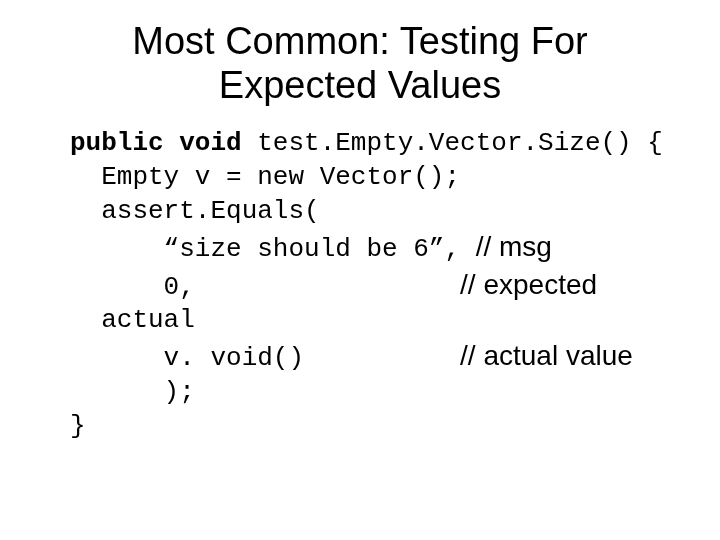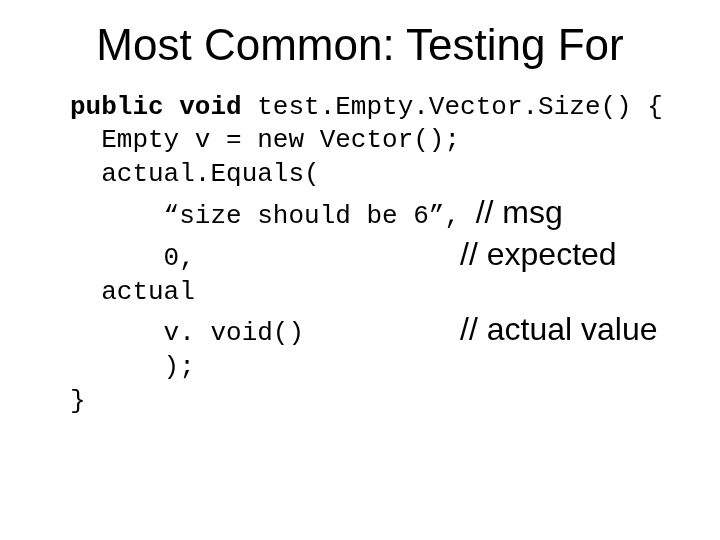--- a/index.html
+++ b/index.html
@@ -9,51 +9,52 @@
     height: 540px;
     background: #ffffff;
     font-family: Arial, Helvetica, sans-serif;
     color: #000;
     box-sizing: border-box;
   }
   .slide {
     padding: 20px 60px 0 60px;
   }
   .title {
-    font-size: 44px;
+    font-size: 38px;
     text-align: center;
     font-weight: normal;
     line-height: 1.15;
     margin: 0 0 20px 0;
   }
   .code-block {
     font-family: "Courier New", Courier, monospace;
     font-size: 26px;
     line-height: 1.3;
     white-space: pre;
     margin-left: 10px;
   }
   .code-block .kw {
     font-weight: bold;
   }
   .comment {
     font-family: Arial, Helvetica, sans-serif;
-    font-size: 32px;
+    font-size: 28px;
   }
 </style>
 </head>
 <body>
 
 <div class="slide">
   <h1 class="title">
     <span>Most Common: Testing For</span><br>
+    <span>Expected Values</span>
   </h1>
 
   <div class="code-block"><span class="kw">public void</span><span> test.Empty.Vector.Size() {</span>
 <span>  Empty v = new Vector();</span>
-<span>  actual.Equals(</span>
+<span>  assert.Equals(</span>
 <span>      “size should be 6”, </span><span class="comment">// msg</span>
 <span>      0,                 </span><span class="comment">// expected</span>
 <span>  actual</span>
 <span>      v. void()          </span><span class="comment">// actual value</span>
 <span>      );</span>
 <span>}</span></div>
 </div>
 
 </body></html>

